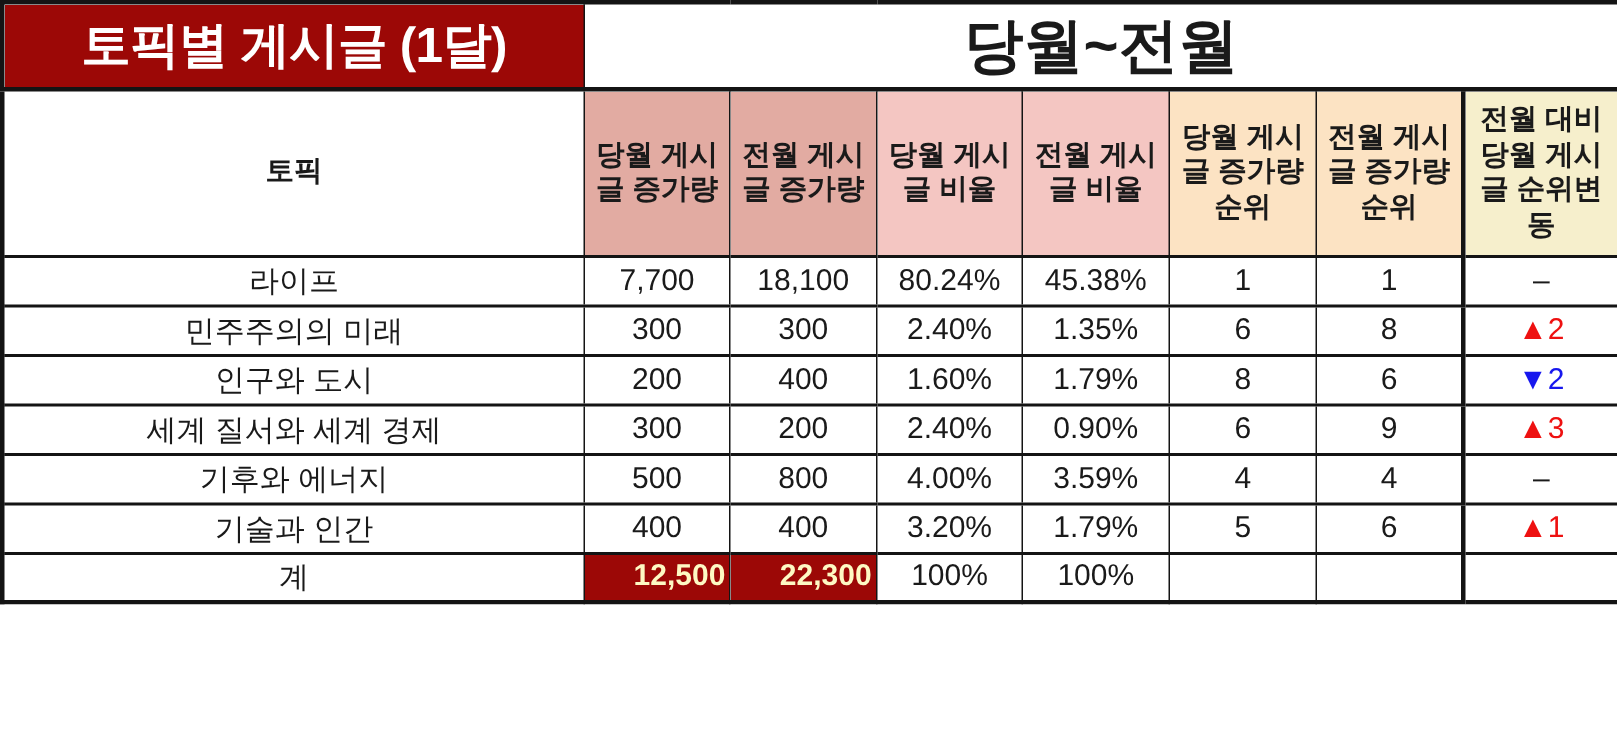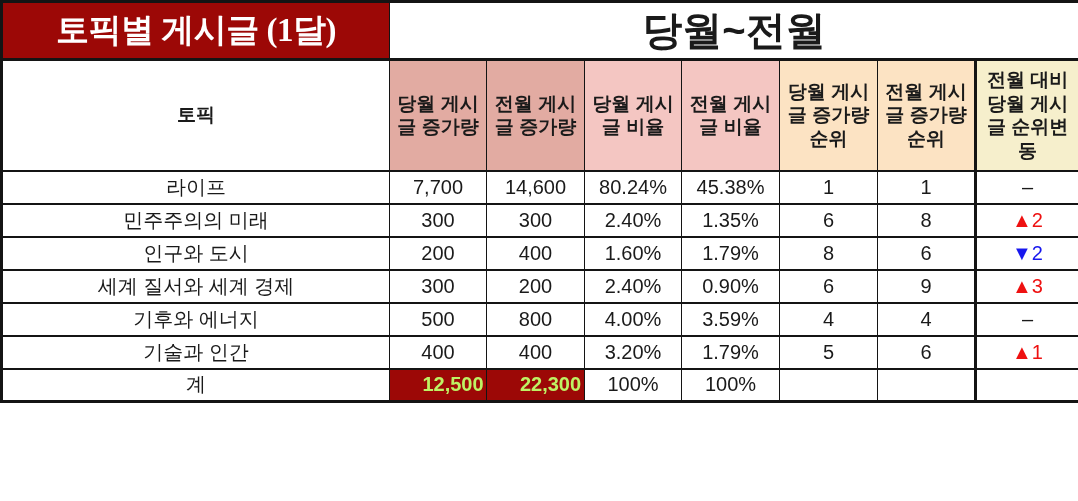--- a/index.html
+++ b/index.html
@@ -25,21 +25,20 @@
     color: #1a1a1a;
   }
   tr.title-row { height: 55px; }
   tr.title-row td { border-bottom-width: 3px; }
   .title-cell {
     background: #9c0806;
     color: #ffffff;
     font-size: 33px;
     font-weight: bold;
     letter-spacing: -0.5px;
-    font-family: Liberation Serif, serif;
   }
   .period-cell {
     font-size: 40px;
     font-weight: bold;
   }
   tr.header-row { height: 111px; }
   th {
     font-size: 19px;
     font-weight: bold;
     white-space: pre-line;
@@ -51,21 +50,21 @@
   .hd-rank   { background: #fce3c3; }
   .hd-chg    { background: #f6efcc; }
   tr.data-row { height: 33px; }
   td { font-size: 20px; }
   .col-chg { border-left-width: 3px; }
   td[data-chg="up"]   { color: #ee1111; }
   td[data-chg="down"] { color: #1717ee; }
   td[data-chg="flat"] { color: #1a1a1a; }
   .total-red {
     background: #9c0806;
-    color: #bef264;
+    color: #fef9c3;
     font-weight: bold;
     padding-left: 30px;
   }
 </style>
 </head>
 <body>
 
 <div class="sheet">
   <table>
     <colgroup>
@@ -103,21 +102,21 @@
 순위</th>
       <th class="hd-chg col-chg">전월 대비
 당월 게시
 글 순위변
 동</th>
     </tr>
 
     <tr class="data-row">
       <td>라이프</td>
       <td>7,700</td>
-      <td>14,600</td>
+      <td>18,100</td>
       <td>80.24%</td>
       <td>45.38%</td>
       <td>1</td>
       <td>1</td>
       <td class="col-chg" data-chg="flat">–</td>
     </tr>
     <tr class="data-row">
       <td>민주주의의 미래</td>
       <td>300</td>
       <td>300</td>

